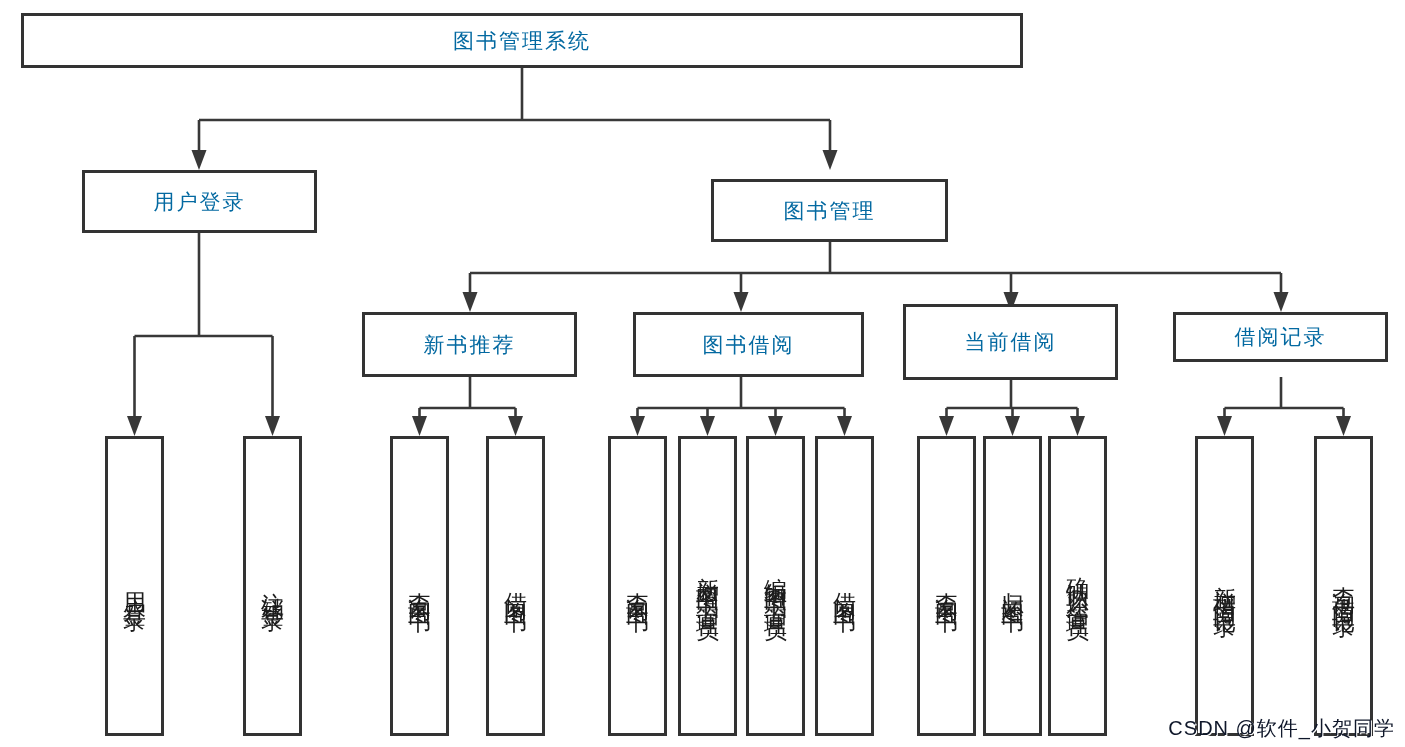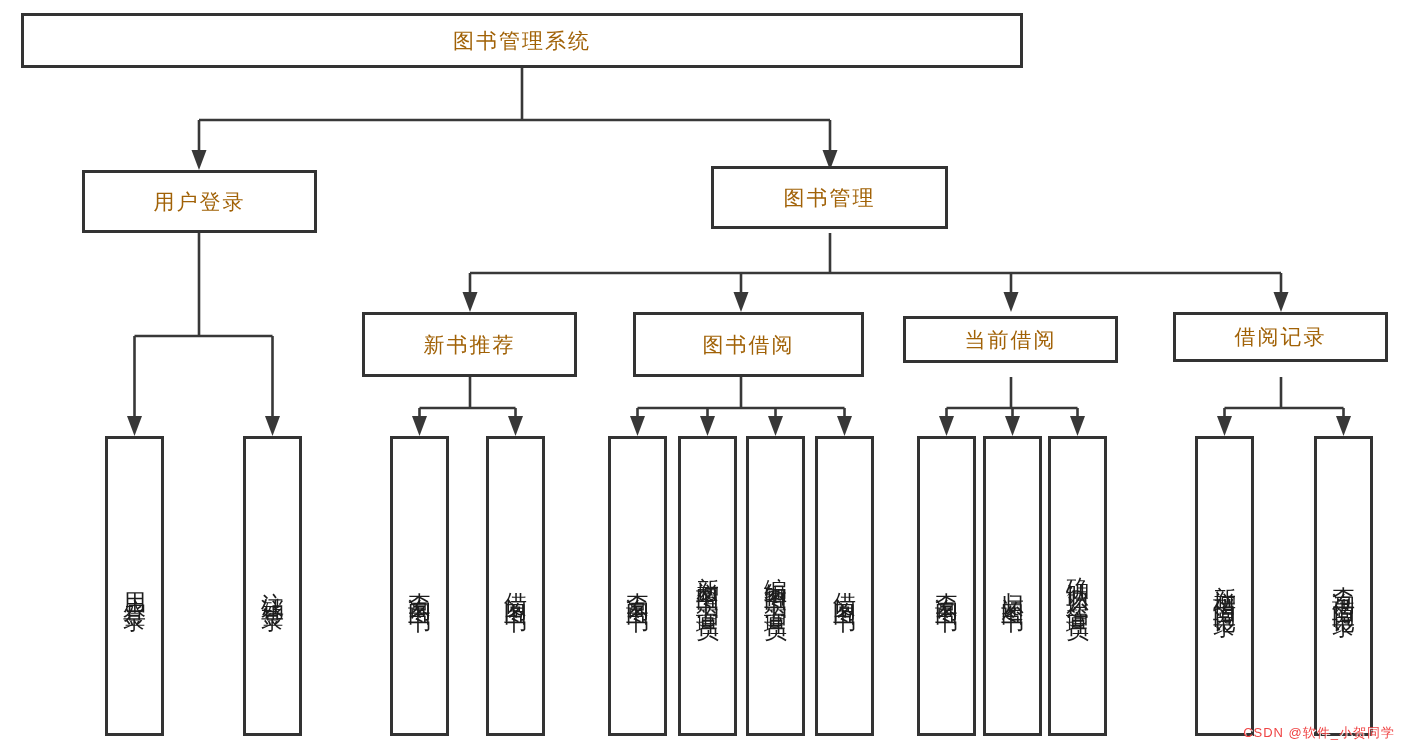--- a/index.html
+++ b/index.html
@@ -33,21 +33,21 @@
   .hnode {
     position: absolute;
     border: 3px solid #333333;
     background: #ffffff;
     display: flex;
     align-items: center;
     justify-content: center;
   }
   .hlabel {
     font-size: 21px;
-    color: #a16207;
+    color: #0369a1;
     letter-spacing: 2px;
     white-space: nowrap;
   }
 
   
   .leaf {
     position: absolute;
     width: 59px;
     height: 300px;
     top: 436px;
@@ -64,22 +64,22 @@
     letter-spacing: 6px;
     line-height: 1;
     color: #1c1c1c;
     white-space: nowrap;
   }
 
   .watermark {
     position: absolute;
     right: 10px;
     bottom: 5px;
-    font-size: 13px;
-    color: #ef4444;
+    font-size: 20px;
+    color: #0f172a;
     text-shadow: 1px 1px 0 #ffffff;
     letter-spacing: 1px;
     z-index: 5;
     white-space: nowrap;
   }
 </style>
 </head>
 <body>
 
 <div class="canvas">
@@ -120,31 +120,31 @@
     <polygon points="1336,416 1351,416 1343.5,436"></polygon>
   </svg>
 
   <div class="hnode" style="left:21px; top:13px; width:1002px; height:55px;">
     <span class="hlabel">图书管理系统</span>
   </div>
 
   <div class="hnode" style="left:82px; top:170px; width:235px; height:63px;">
     <span class="hlabel">用户登录</span>
   </div>
-  <div class="hnode" style="left:711px; top:166px; width:237px; height:63px;">
+  <div class="hnode" style="left:711px; top:179px; width:237px; height:63px;">
     <span class="hlabel">图书管理</span>
   </div>
 
   <div class="hnode" style="left:362px; top:312px; width:215px; height:65px;">
     <span class="hlabel">新书推荐</span>
   </div>
   <div class="hnode" style="left:633px; top:312px; width:231px; height:65px;">
     <span class="hlabel">图书借阅</span>
   </div>
-  <div class="hnode" style="left:903px; top:316px; width:215px; height:47px;">
+  <div class="hnode" style="left:903px; top:304px; width:215px; height:76px;">
     <span class="hlabel">当前借阅</span>
   </div>
   <div class="hnode" style="left:1173px; top:312px; width:215px; height:50px;">
     <span class="hlabel">借阅记录</span>
   </div>
 
   <div class="leaf" style="left:105px;">
     <span class="vlabel">用户登录</span>
   </div>
   <div class="leaf" style="left:243px;">

